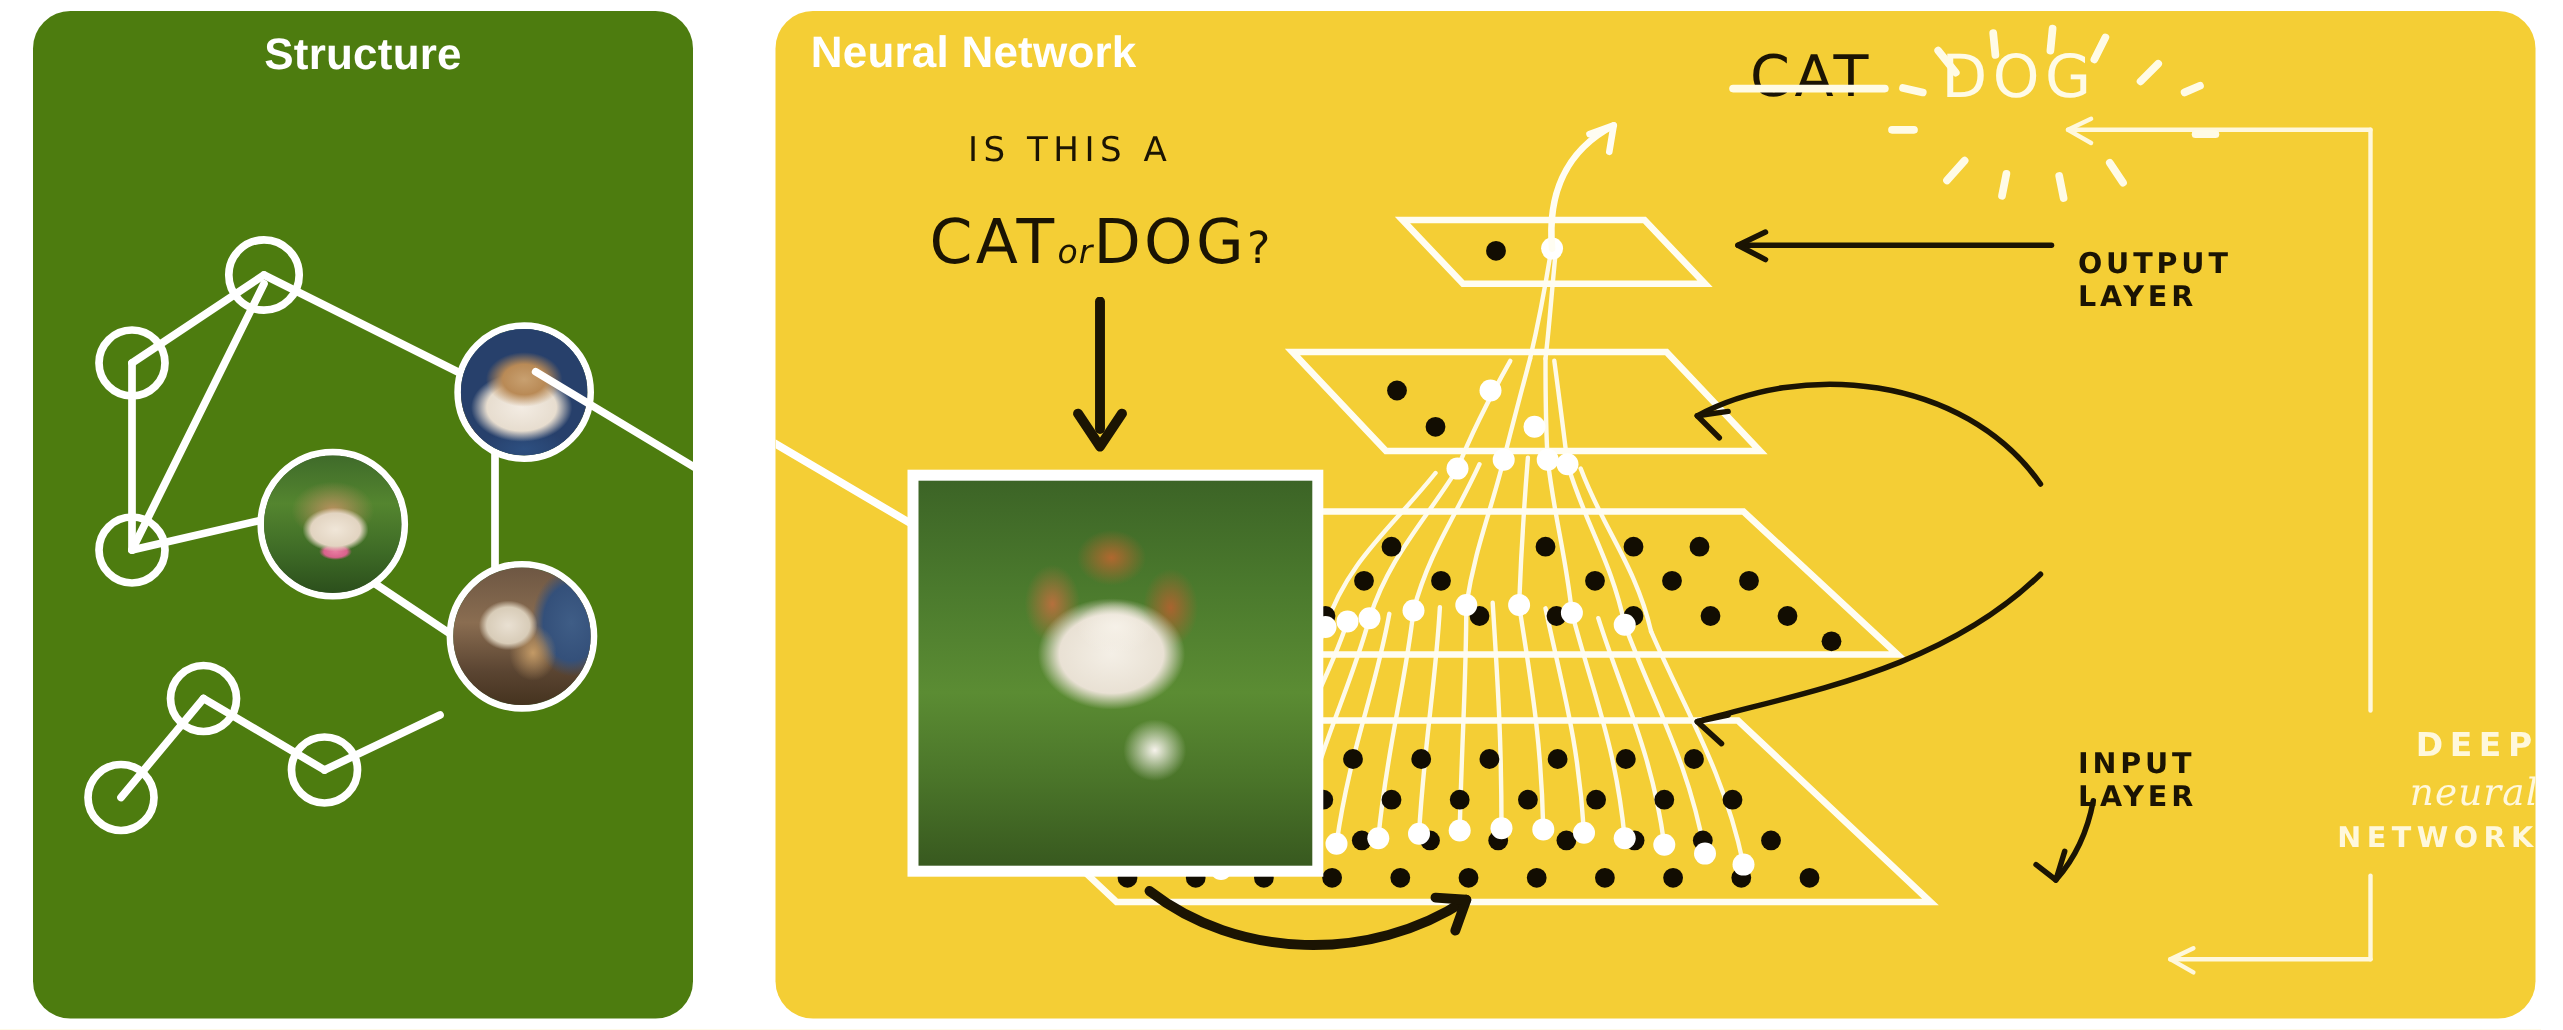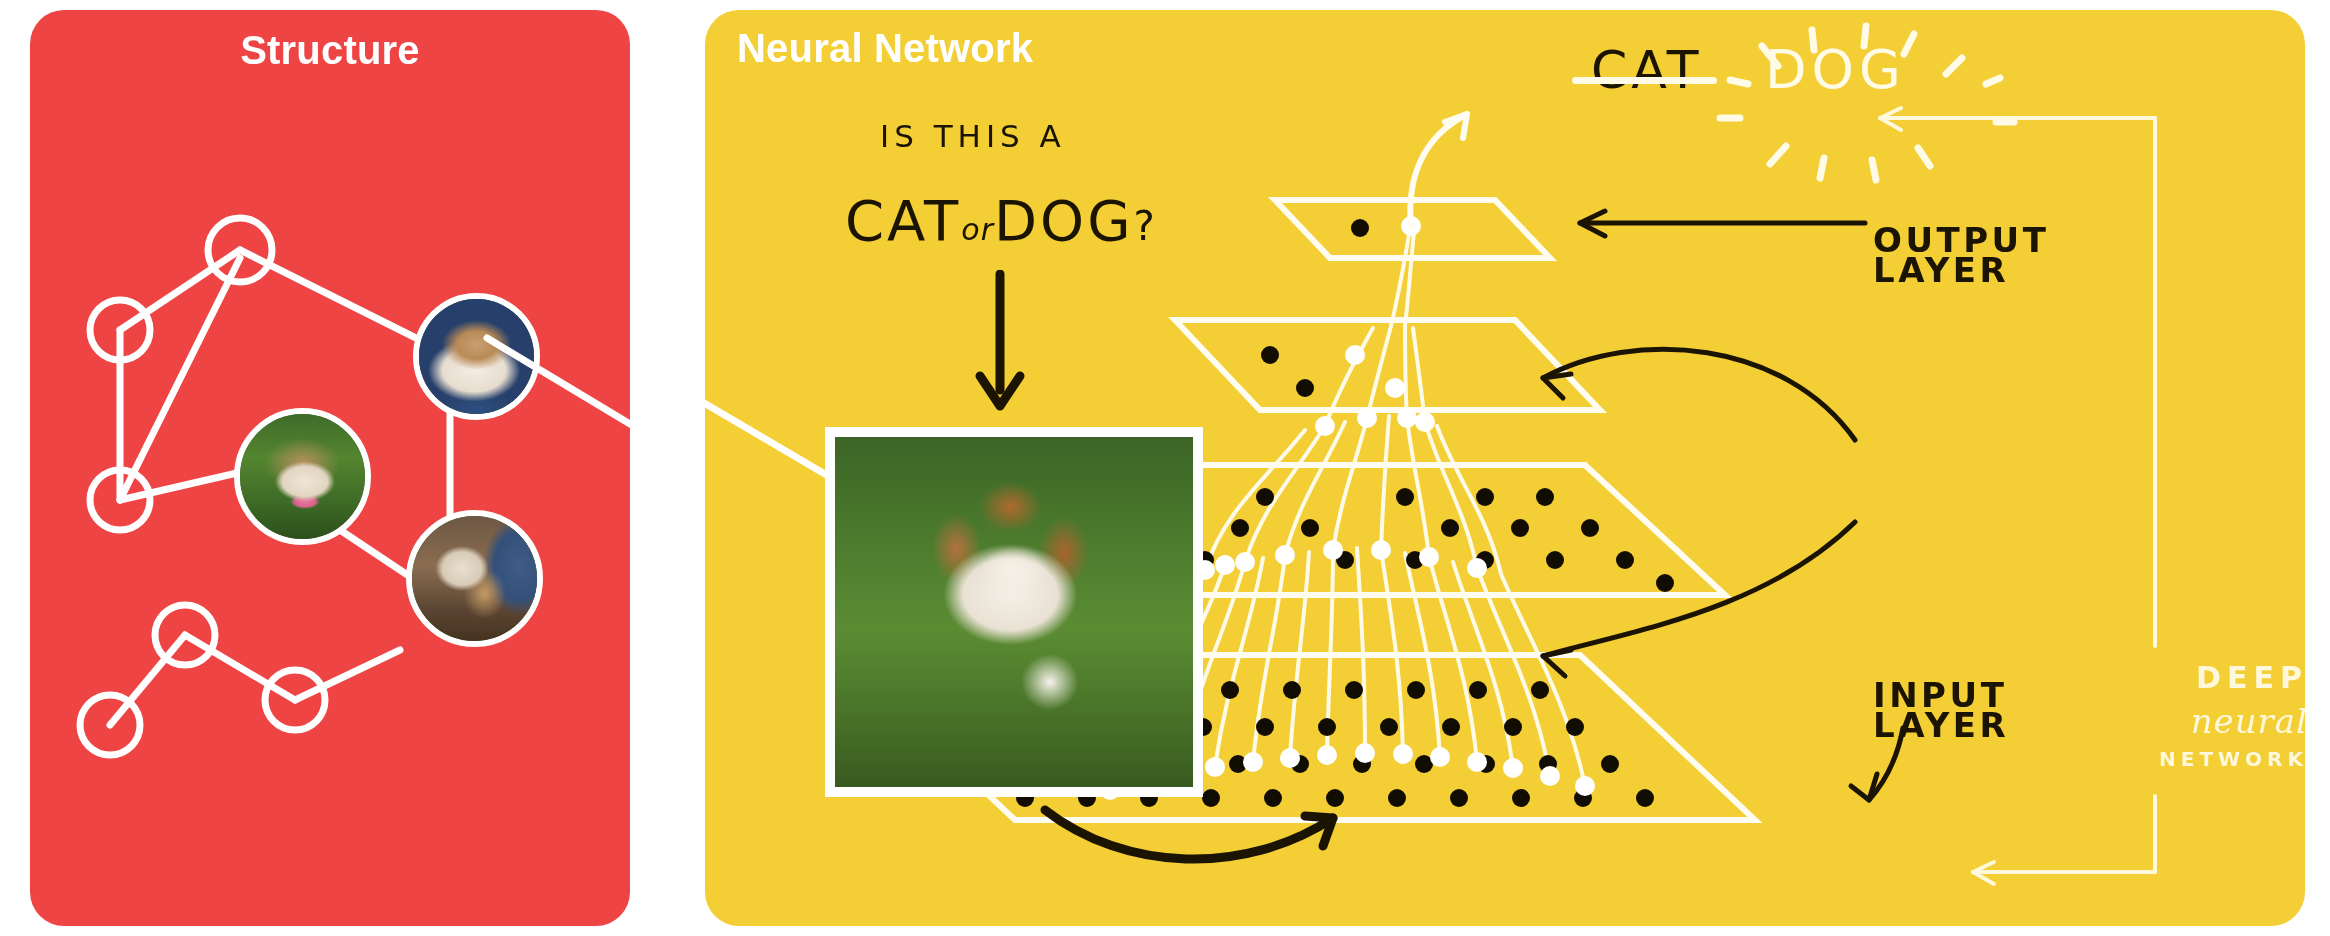--- a/index.html
+++ b/index.html
@@ -1,21 +1,21 @@
 <!DOCTYPE html>
 <html><head>
 <meta charset="utf-8">
 <style>
   html,body{margin:0;padding:0;background:#ffffff;}
   body{width:2330px;height:936px;overflow:hidden;font-family:"Liberation Sans",sans-serif;}
   .stage{position:relative;width:2330px;height:936px;background:#ffffff;}
 
   
   .panel{position:absolute;border-radius:34px;overflow:hidden;}
-  #structure-panel{left:30px;top:10px;width:600px;height:916px;background:#ef4444;}
+  #structure-panel{left:30px;top:10px;width:600px;height:916px;background:#4d7c0f;}
   #nn-panel{left:705px;top:10px;width:1600px;height:916px;background:#F4CE35;}
 
   .panel-title{
     position:absolute;top:18px;left:0;width:100%;
     text-align:center;color:#ffffff;
     font-size:40px;font-weight:bold;letter-spacing:.2px;
     font-family:"Liberation Sans",sans-serif;
   }
   #nn-panel .panel-title{text-align:center;left:32px;width:auto;top:16px;font-size:40px;}
 
@@ -86,32 +86,32 @@
     color:#1b1403;
   }
   #cat-strike{position:absolute;left:1572px;top:77px;width:145px;height:7px;background:#fffbe6;border-radius:4px;}
   #dog-word{
     position:absolute;left:1765px;top:38px;font-size:54px;letter-spacing:5px;
     color:#fffbe6;
   }
 
   .layer-label{
     position:absolute;font-family:"DejaVu Sans",sans-serif;font-weight:bold;
-    color:#1b1403;font-size:34px;letter-spacing:3.5px;line-height:30px;
+    color:#1b1403;font-size:26px;letter-spacing:3.5px;line-height:30px;margin-left:16px;
   }
   #lbl-output{left:1873px;top:225px;}
   #lbl-activated{left:1873px;top:453px;}
   #lbl-input{left:1873px;top:680px;}
 
   #dnn-block{
     position:absolute;left:2098px;top:660px;width:210px;text-align:right;color:#fff8dc;
   }
   #dnn-deep{font-family:"DejaVu Sans",sans-serif;font-weight:bold;font-size:30px;letter-spacing:6px;}
   #dnn-neural{font-family:"DejaVu Serif",serif;font-style:italic;font-size:34px;line-height:48px;margin:2px 0 2px 0;letter-spacing:1px;}
-  #dnn-network{font-family:"DejaVu Sans",sans-serif;font-weight:bold;font-size:20px;letter-spacing:5px;}
+  #dnn-network{font-family:"DejaVu Sans",sans-serif;font-weight:bold;font-size:26px;letter-spacing:5px;}
 </style>
 </head>
 <body>
 
 <div class="stage">
 
   <div class="panel" id="structure-panel">
     <div class="panel-title">Structure</div>
 
     <svg class="svg-layer" viewBox="0 0 600 916" preserveAspectRatio="none">

